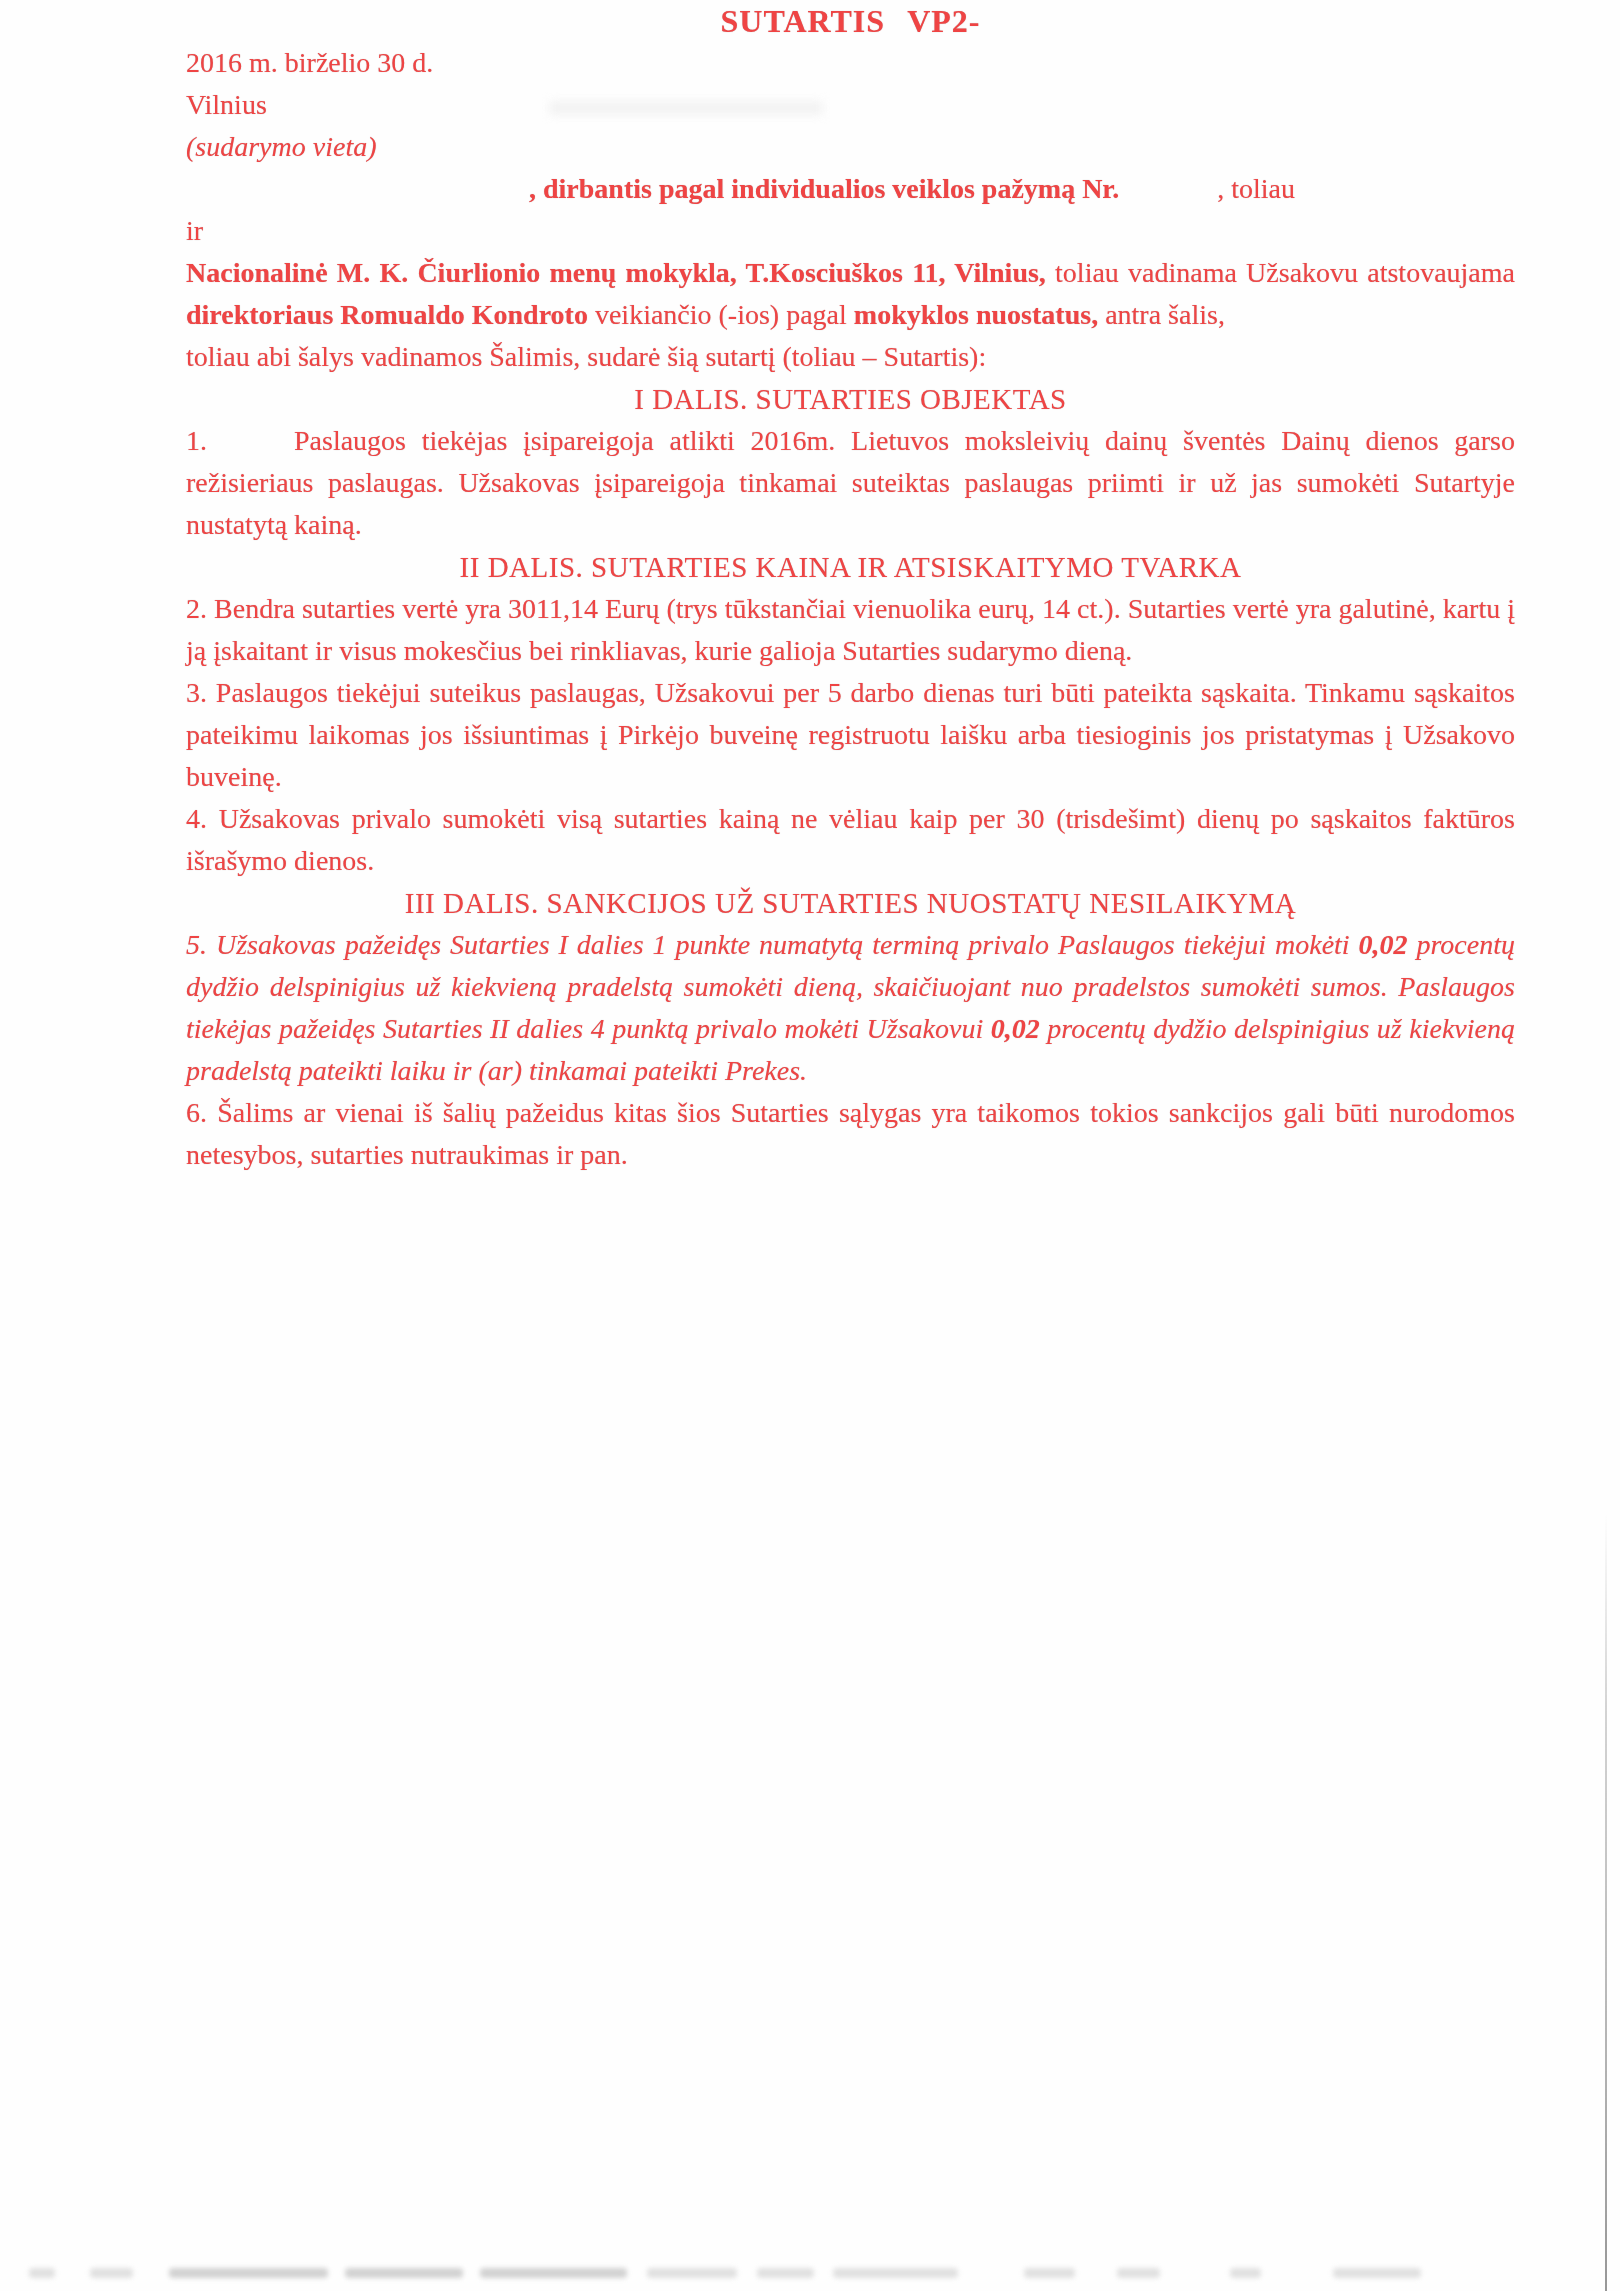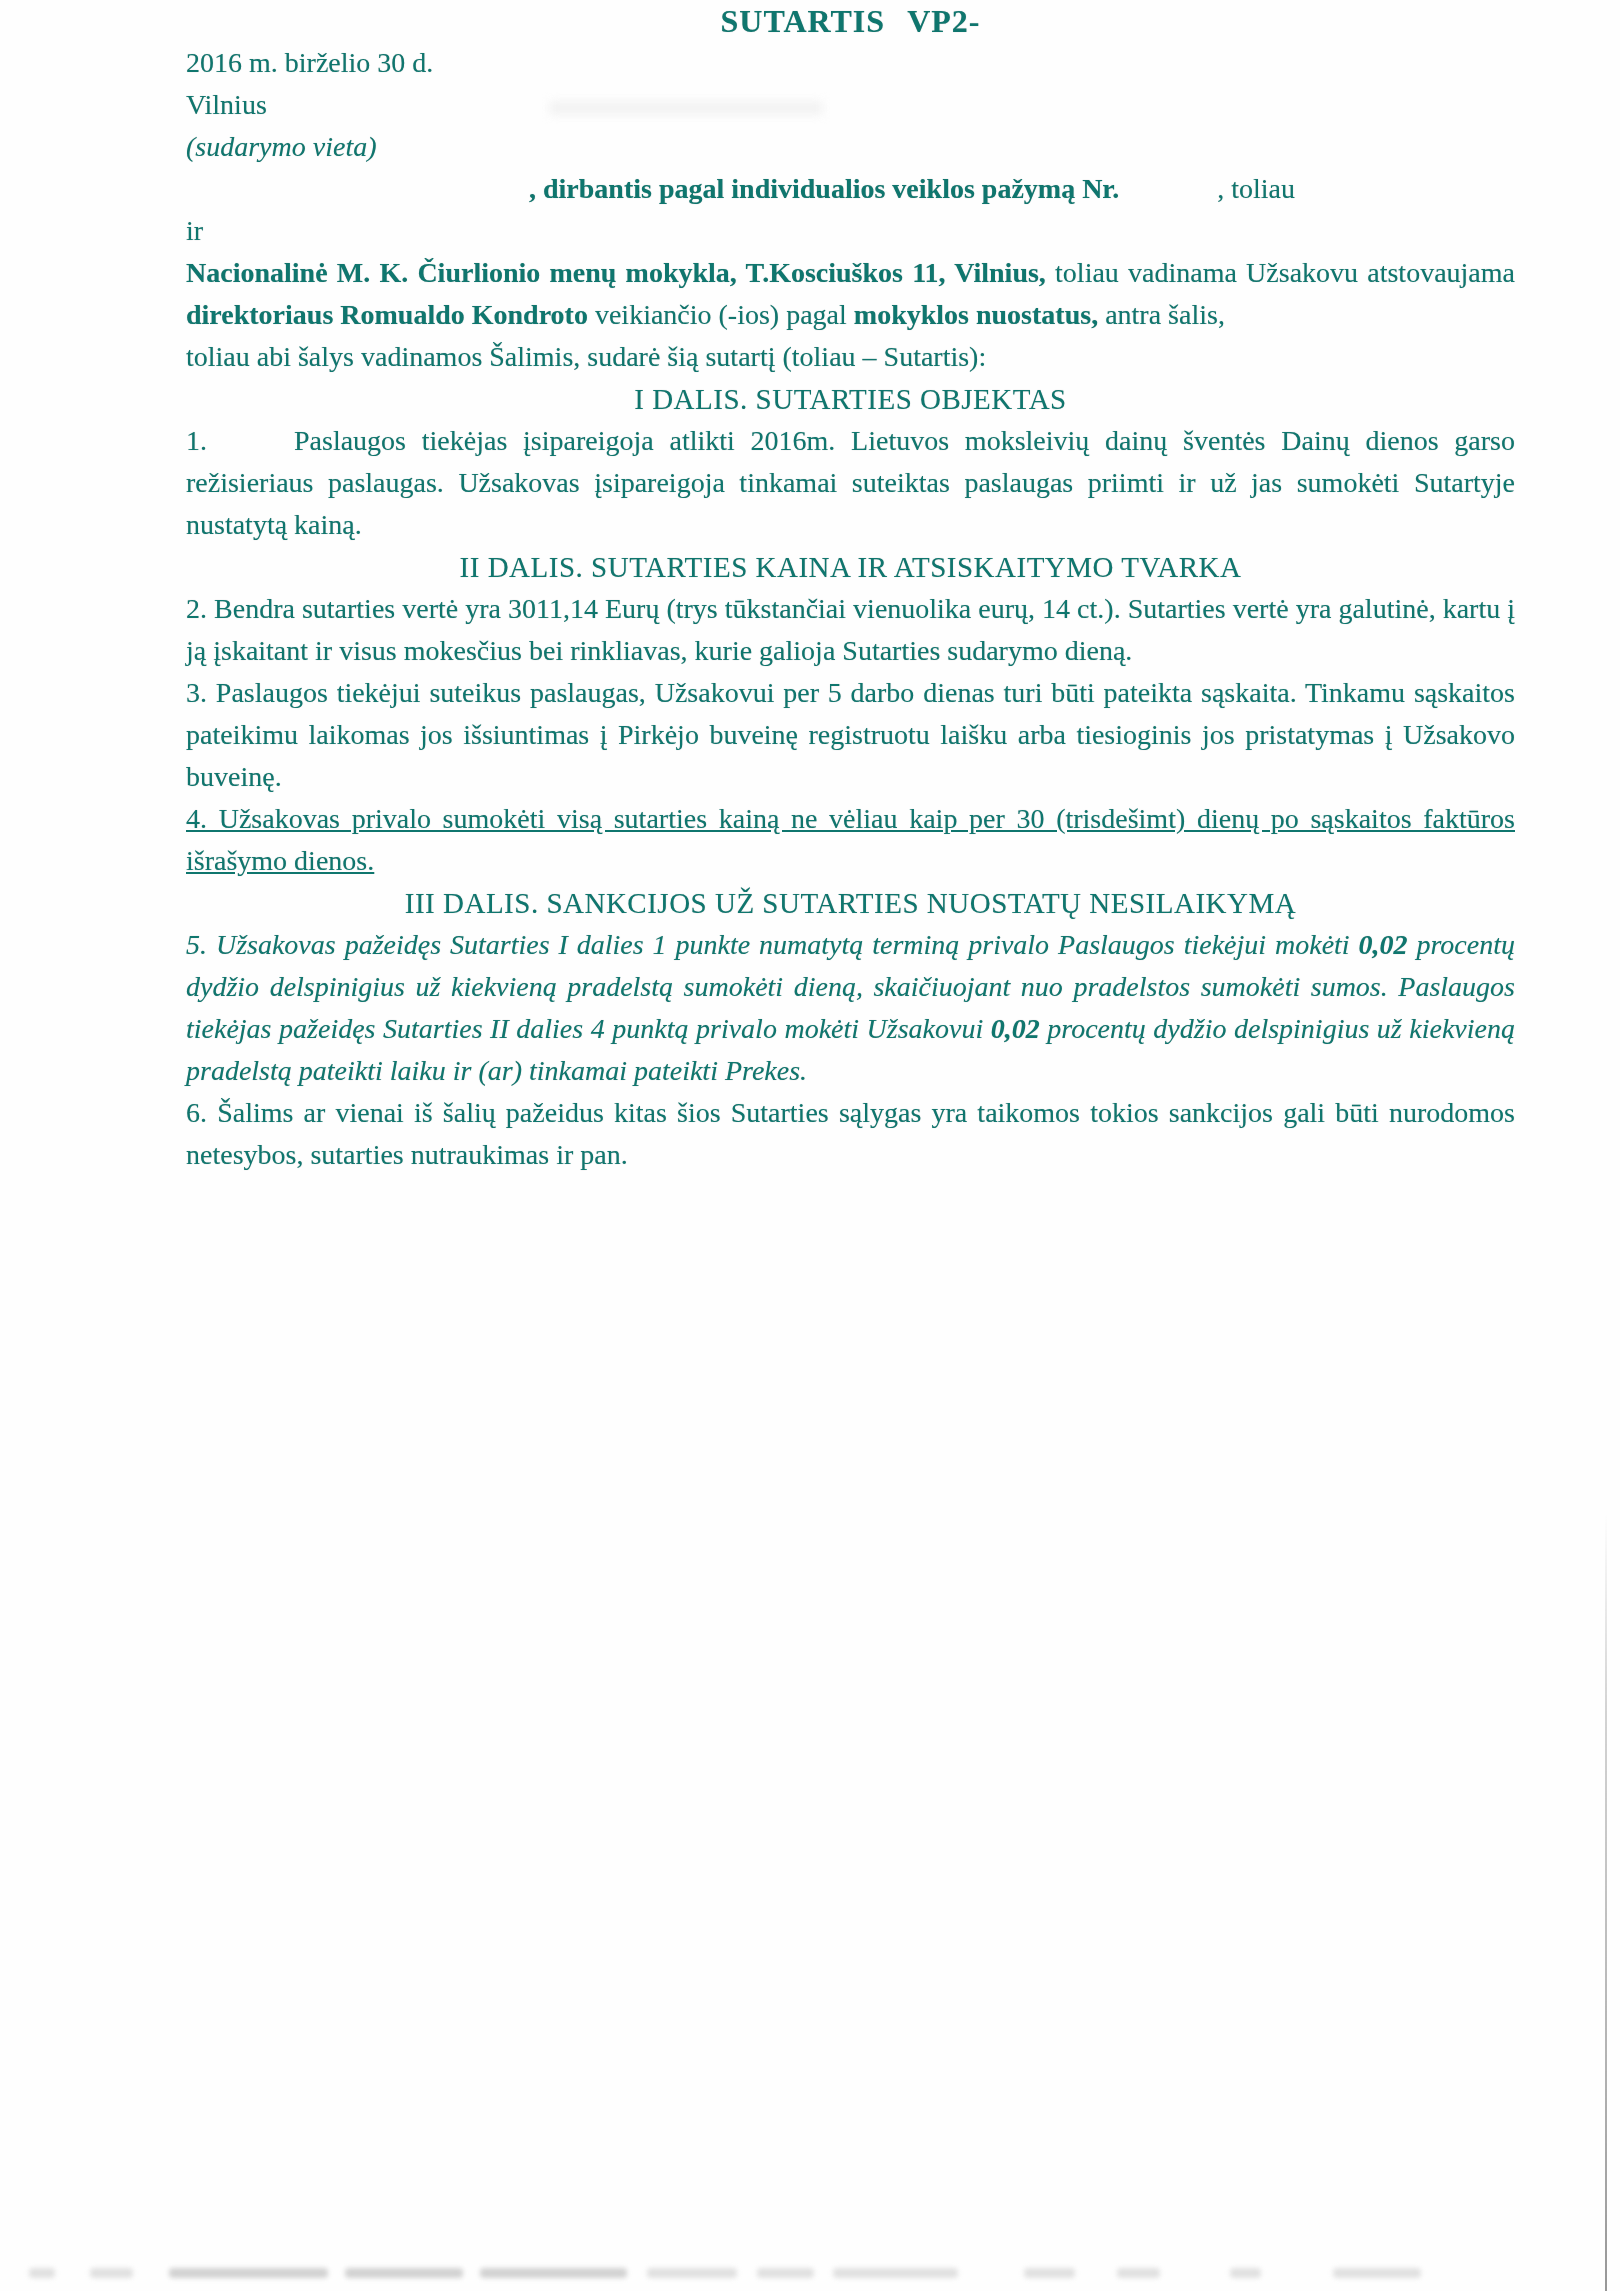--- a/index.html
+++ b/index.html
@@ -3,21 +3,21 @@
 <meta charset="utf-8">
 <style>
   html, body { margin: 0; padding: 0; background: #ffffff; }
   .page {
     position: relative;
     width: 1620px;
     height: 2292px;
     background: #fefefe;
     overflow: hidden;
     font-family: "Liberation Serif", "DejaVu Serif", serif;
-    color: #0f766e;
+    color: #ef4444;
     text-shadow: 0 0 1px rgba(20,20,20,0.28);
   }
   .content {
     position: absolute;
     left: 186px;
     top: 0;
     width: 1329px;
   }
   .content p, .content div.block { margin: 0; }
   .txt { font-size: 28px; line-height: 42px; }
@@ -55,21 +55,21 @@
     letter-spacing: 0.5px;
   }
   .h1 { margin-top: 84px; }
   .h2 { margin-top: 78px; }
   .h3 { margin-top: 90px; }
 
   .par1 { margin-top: 45px; }
   .p1num { display: inline-block; width: 108px; }
   .par2 { margin-top: 15.7px; }
   .par3 { margin-top: 13.7px; }
-  .par4 { margin-top: 13.7px; text-decoration: underline; }
+  .par4 { margin-top: 13.7px; }
   .par5 { margin-top: 15.7px; font-style: italic; }
   .par6 { margin-top: 13.7px; }
 
   
   .artifact { position: absolute; pointer-events: none; }
   .top-smudge {
     left: 549px; top: 101px; width: 274px; height: 13.7px;
     background: #f0f0f0; filter: blur(4.9px); opacity: 0.8;
   }
   .right-scan-line {

